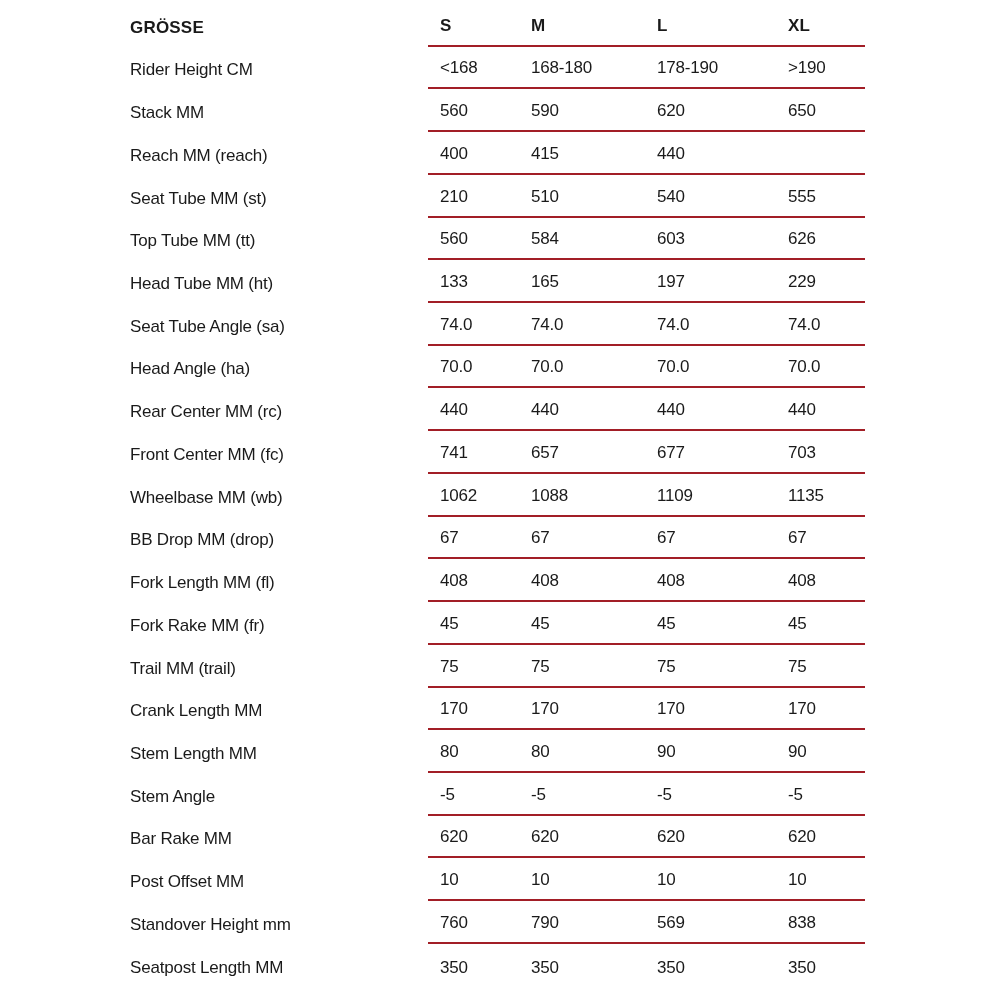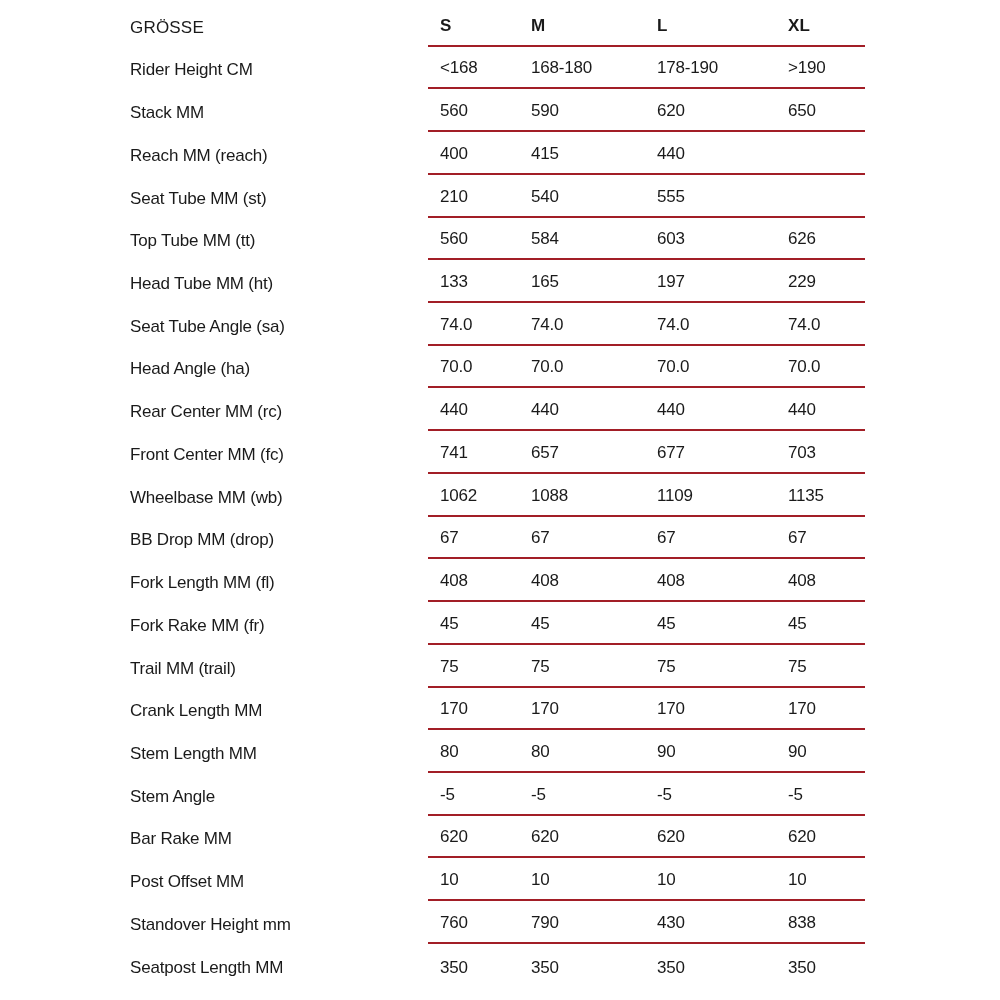--- a/index.html
+++ b/index.html
@@ -26,21 +26,21 @@
   }
   .label {
     display: flex;
     align-items: flex-end;
     padding-bottom: 9px;
     font-size: 17px;
     letter-spacing: -0.2px;
     white-space: nowrap;
     box-sizing: border-box;
   }
-  .label.hdr { font-weight: normal; letter-spacing: 0.2px; }
+  .label.hdr { font-weight: bold; letter-spacing: 0.2px; }
   .vals {
     display: grid;
     grid-template-columns: 91px 126px 131px 89px;
     box-sizing: border-box;
     border-bottom: 2px solid #A21E26;
     height: 100%;
   }
   .vals.no-rule { border-bottom: none; }
   .cell {
     display: flex;
@@ -93,20 +93,21 @@
       <div class="cell">400</div>
       <div class="cell">415</div>
       <div class="cell">440</div>
     </div>
   </div>
 
   <div class="row">
     <div class="label">Seat Tube MM (st)</div>
     <div class="vals">
       <div class="cell">210</div>
+      <div class="cell">510</div>
       <div class="cell">540</div>
       <div class="cell">555</div>
     </div>
   </div>
 
   <div class="row">
     <div class="label">Top Tube MM (tt)</div>
     <div class="vals">
       <div class="cell">560</div>
       <div class="cell">584</div>
@@ -263,21 +264,21 @@
       <div class="cell">10</div>
       <div class="cell">10</div>
     </div>
   </div>
 
   <div class="row">
     <div class="label">Standover Height mm</div>
     <div class="vals">
       <div class="cell">760</div>
       <div class="cell">790</div>
-      <div class="cell">430</div>
+      <div class="cell">569</div>
       <div class="cell">838</div>
     </div>
   </div>
 
   <div class="row">
     <div class="label">Seatpost Length MM</div>
     <div class="vals no-rule">
       <div class="cell">350</div>
       <div class="cell">350</div>
       <div class="cell">350</div>

